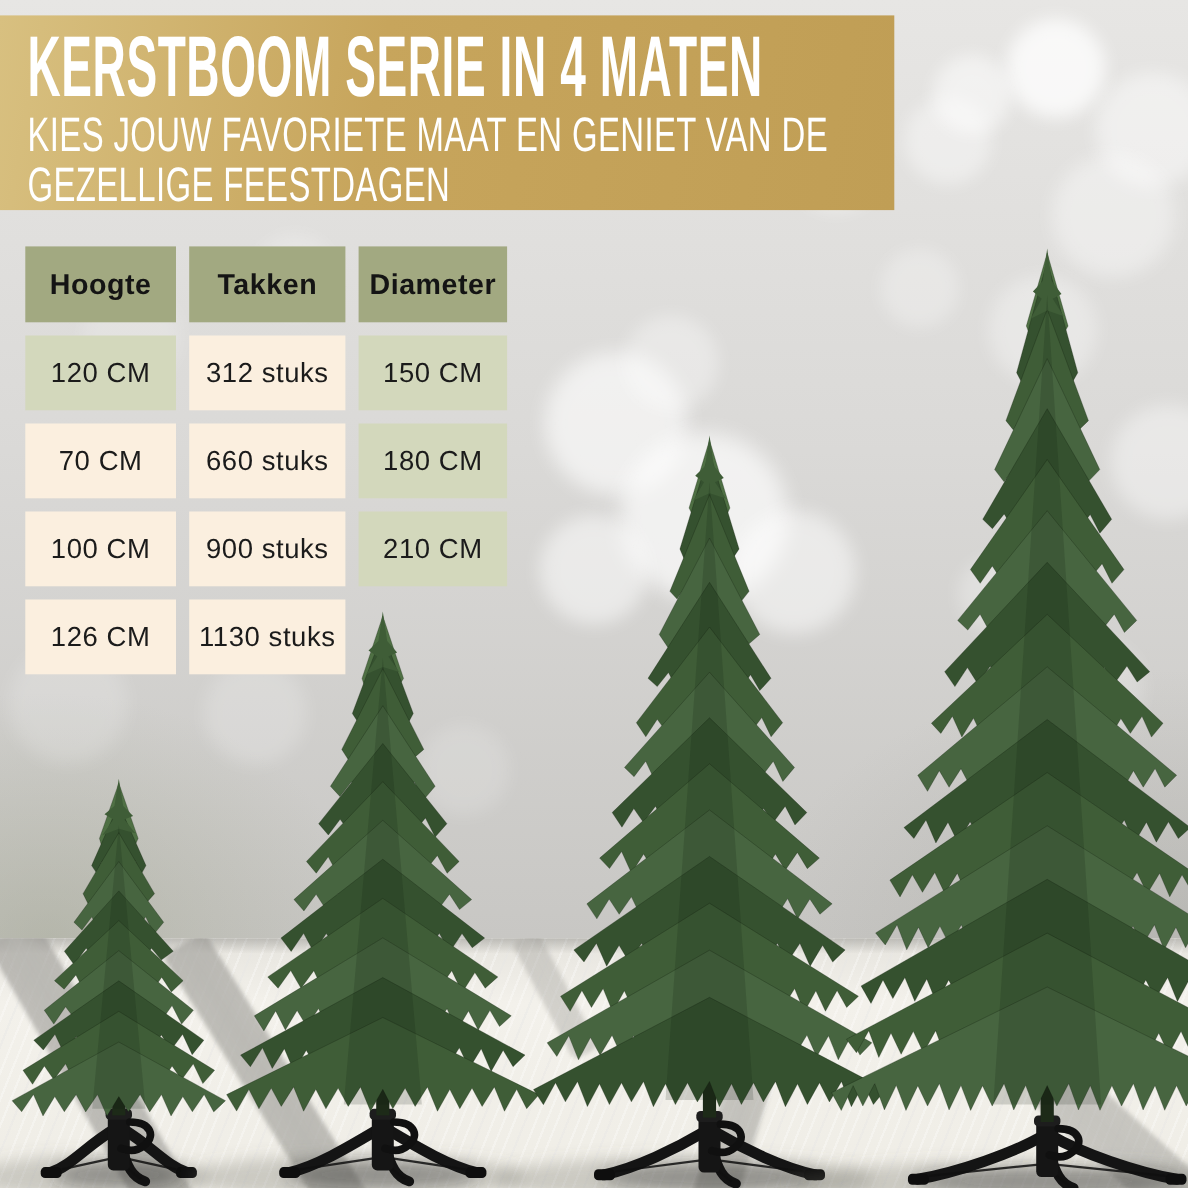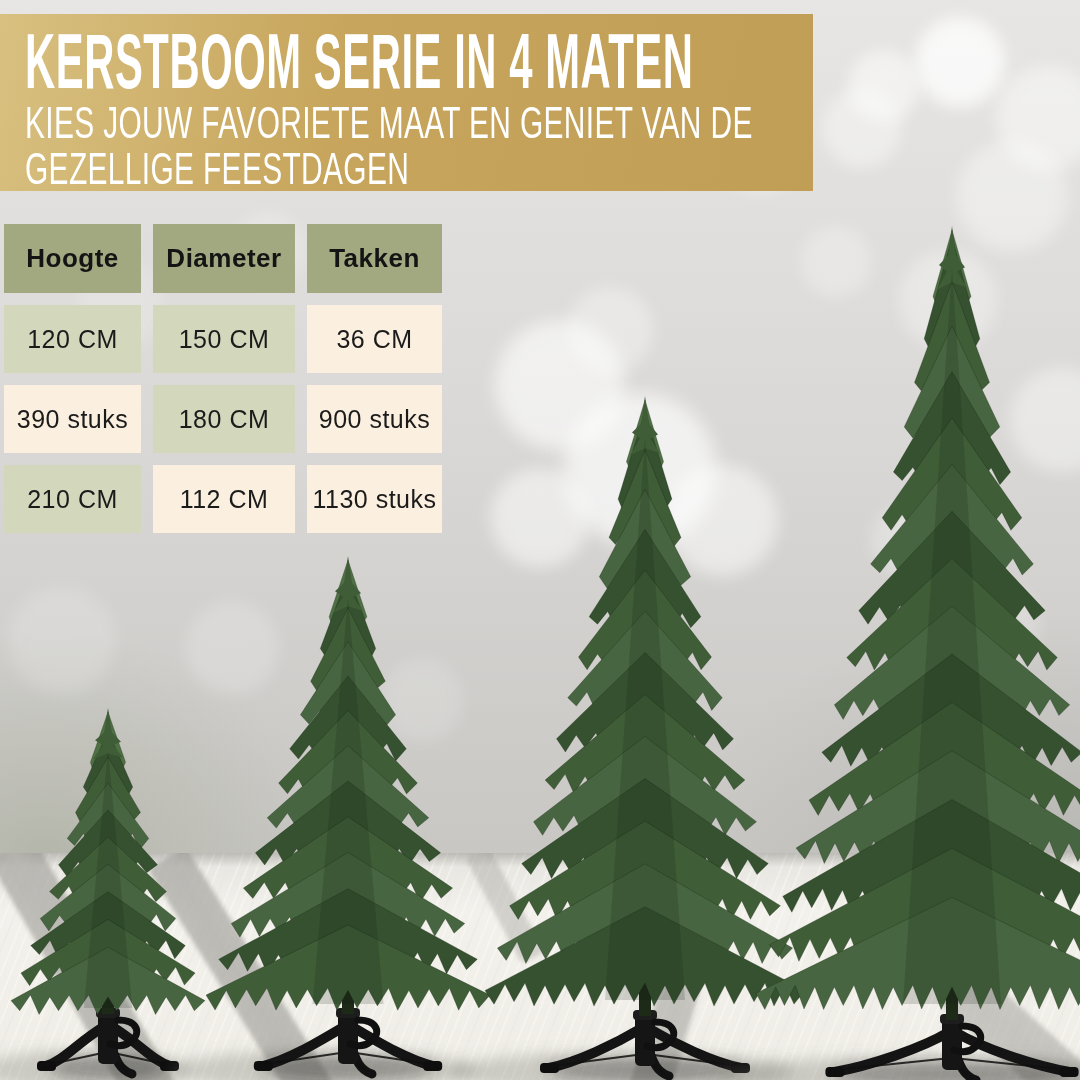--- a/index.html
+++ b/index.html
@@ -49,21 +49,21 @@
     font-size:76px;font-weight:700;letter-spacing:1px;line-height:1.0;
     transform:scale(0.55,1.03);transform-origin:0 0;
   }
   .banner-subtitle{
     position:absolute;left:25px;top:86px;margin:0;white-space:nowrap;
     font-size:44px;font-weight:400;letter-spacing:0.5px;line-height:1.04;
     transform:scale(0.68,1);transform-origin:0 0;
   }
   
   .size-table{
-    position:absolute;left:4px;top:224px;z-index:6;
+    position:absolute;left:23px;top:224px;z-index:6;
     display:grid;grid-template-columns:137px 142px 135px;
     grid-template-rows:69px 68px 68px 68px 68px;column-gap:20px;row-gap:21px;gap:12px;
   }
   .cell{display:flex;align-items:center;justify-content:center;color:#1B1B1B;}
   .th{background:#A2A981;font-weight:700;font-size:26px;letter-spacing:0.5px;color:#141414;}
   .td{font-size:25px;letter-spacing:0.5px;background:#FBEFDF;}
   .td.green{background:#D3D8BC;}
 </style>
 </head>
 <body>
@@ -253,30 +253,32 @@
   <div class="banner">
     <h1 class="banner-title">KERSTBOOM SERIE IN 4 MATEN</h1>
     <div class="banner-subtitle">
       <div>KIES JOUW FAVORIETE MAAT EN GENIET VAN DE</div>
       <div>GEZELLIGE FEESTDAGEN</div>
     </div>
   </div>
 
   <div class="size-table">
     <div class="cell th">Hoogte</div>
+    <div class="cell th">Takken</div>
     <div class="cell th">Diameter</div>
-    <div class="cell th">Takken</div>
 
     <div class="cell td green">120 CM</div>
+    <div class="cell td">312 stuks</div>
 
     <div class="cell td green">150 CM</div>
-    <div class="cell td">36 CM</div>
-    <div class="cell td">390 stuks</div>
+    <div class="cell td">70 CM</div>
+    <div class="cell td">660 stuks</div>
 
     <div class="cell td green">180 CM</div>
+    <div class="cell td">100 CM</div>
     <div class="cell td">900 stuks</div>
 
     <div class="cell td green">210 CM</div>
-    <div class="cell td">112 CM</div>
+    <div class="cell td">126 CM</div>
     <div class="cell td">1130 stuks</div>
   </div>
 
 </div>
 
 </body></html>

